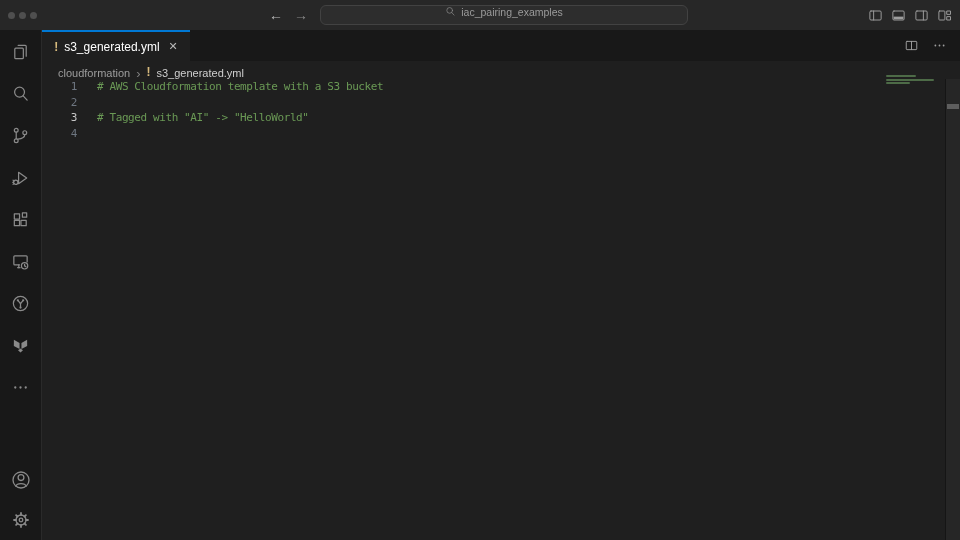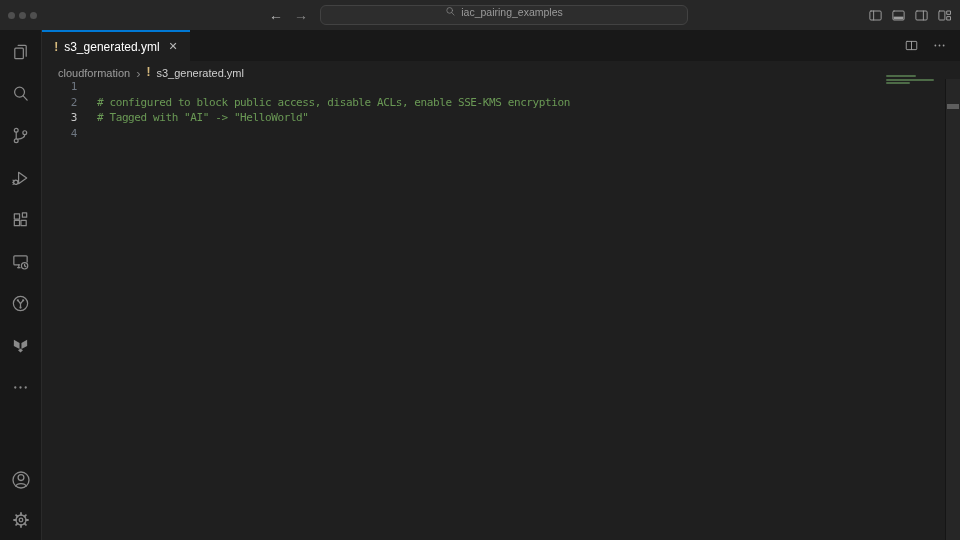--- a/index.html
+++ b/index.html
@@ -232,24 +232,24 @@
     <div class="breadcrumbs">
       <span>cloudformation</span>
       <span class="bc-sep">›</span>
       <span class="warn-mark">!</span>
       <span class="bc-file">s3_generated.yml</span>
     </div>
 
     <div class="code">
       <div class="code-line">
         <span class="ln">1</span>
+        <span class="src"># AWS Cloudformation template with a S3 bucket</span>
       </div>
       <div class="code-line">
         <span class="ln">2</span>
-        <span class="src"># configured to block public access, disable ACLs, enable SSE-KMS encryption</span>
       </div>
       <div class="code-line active">
         <span class="ln">3</span>
         <span class="src"># Tagged with "AI" -&gt; "HelloWorld"</span>
       </div>
       <div class="code-line">
         <span class="ln">4</span>
         <span class="src"></span>
       </div>
     </div>

